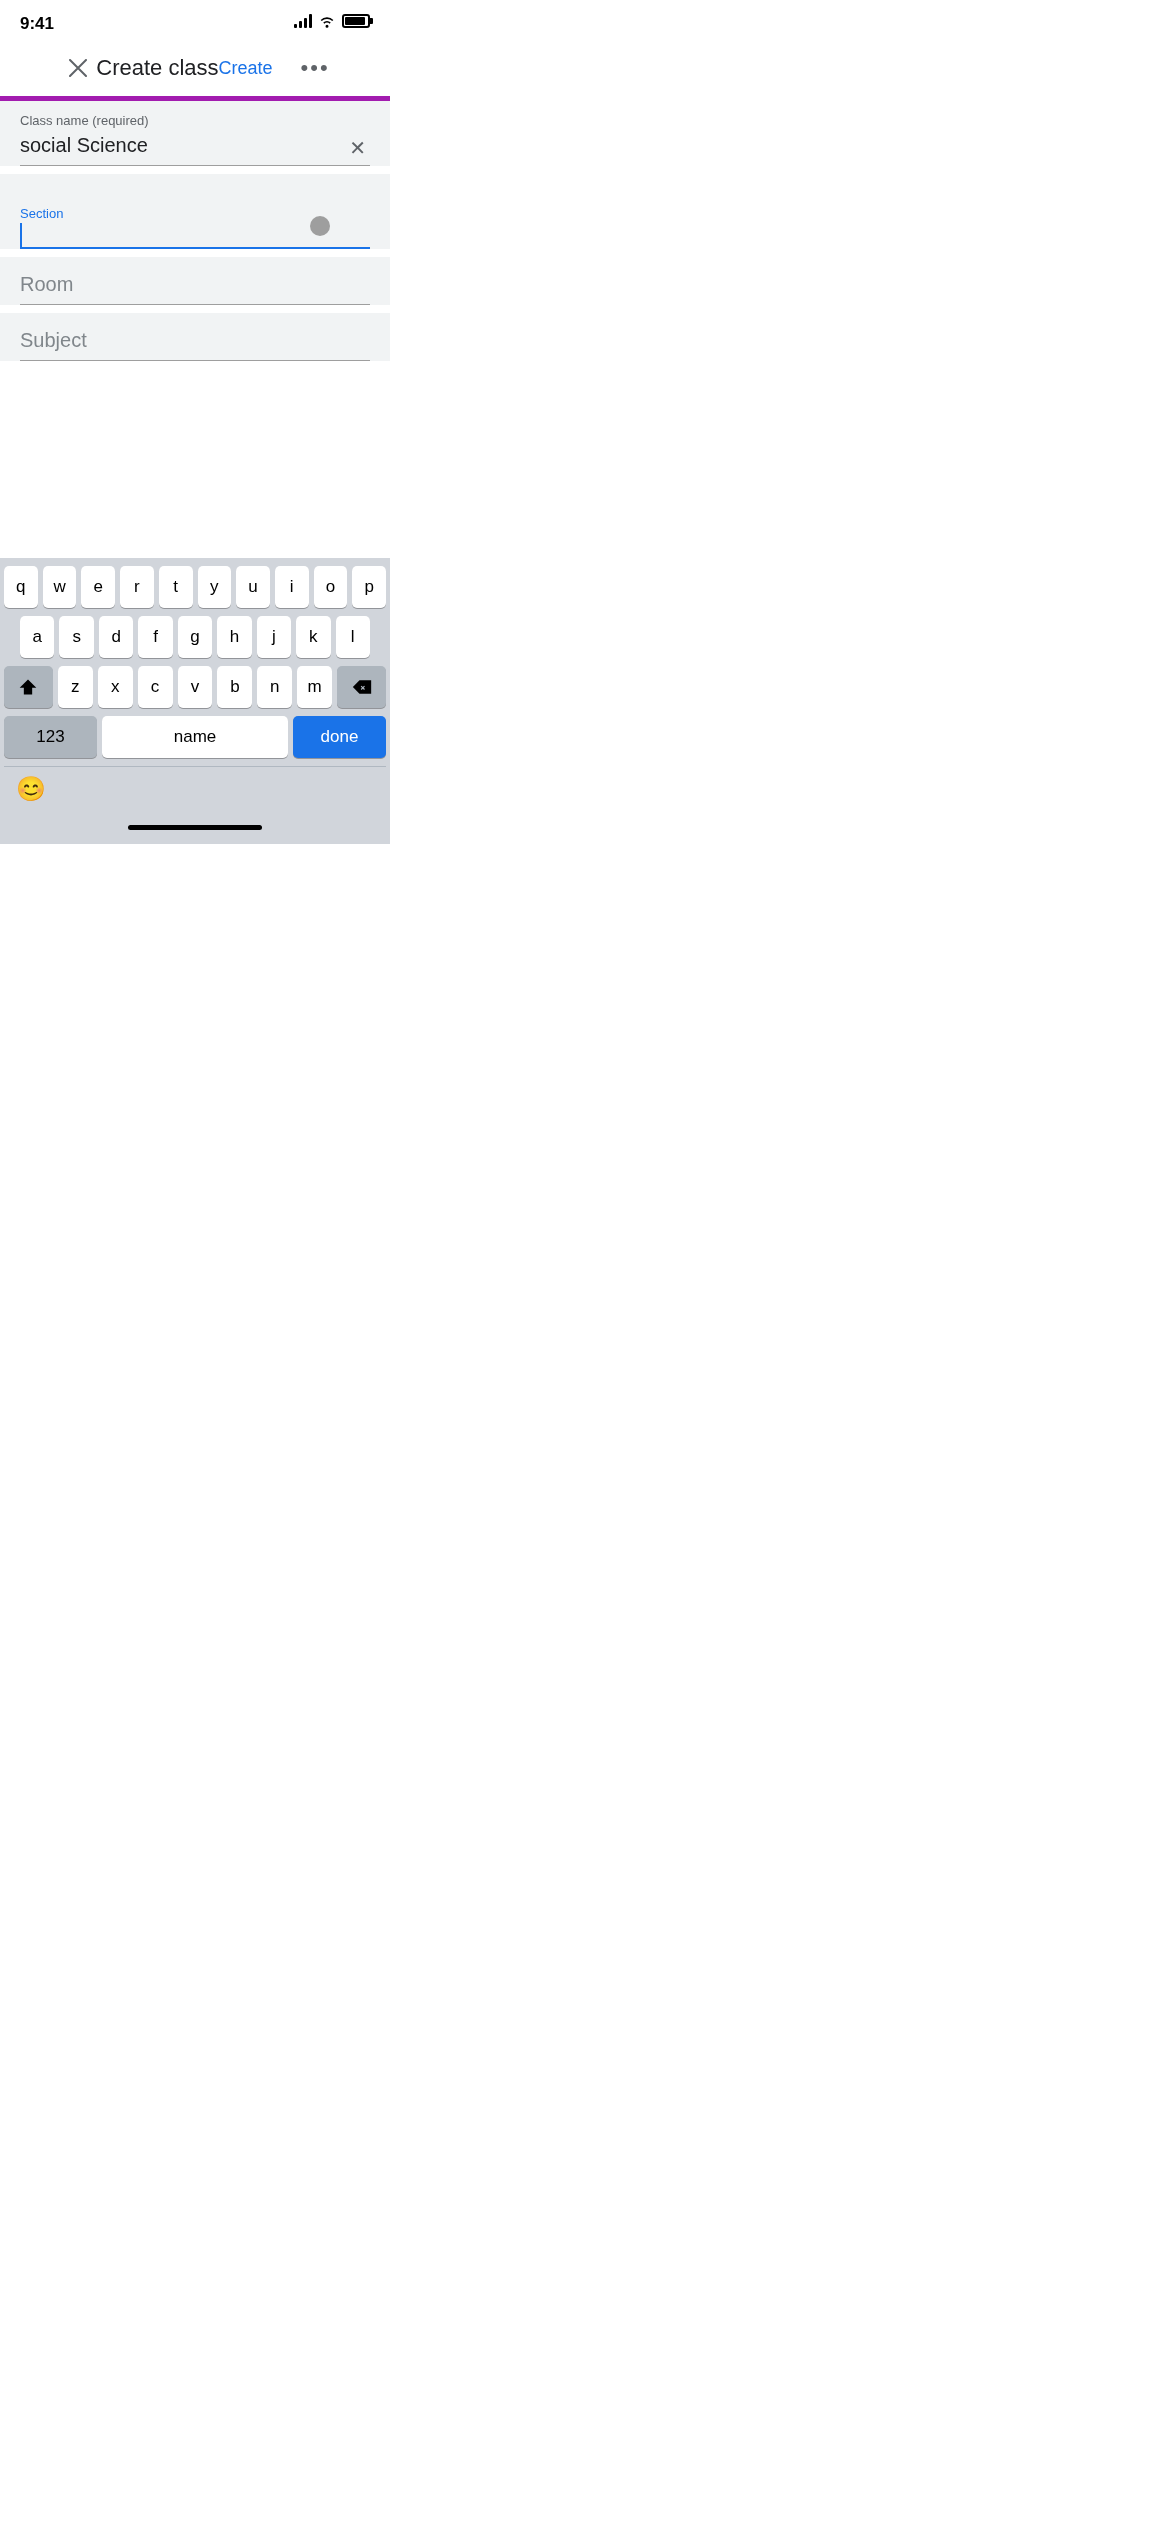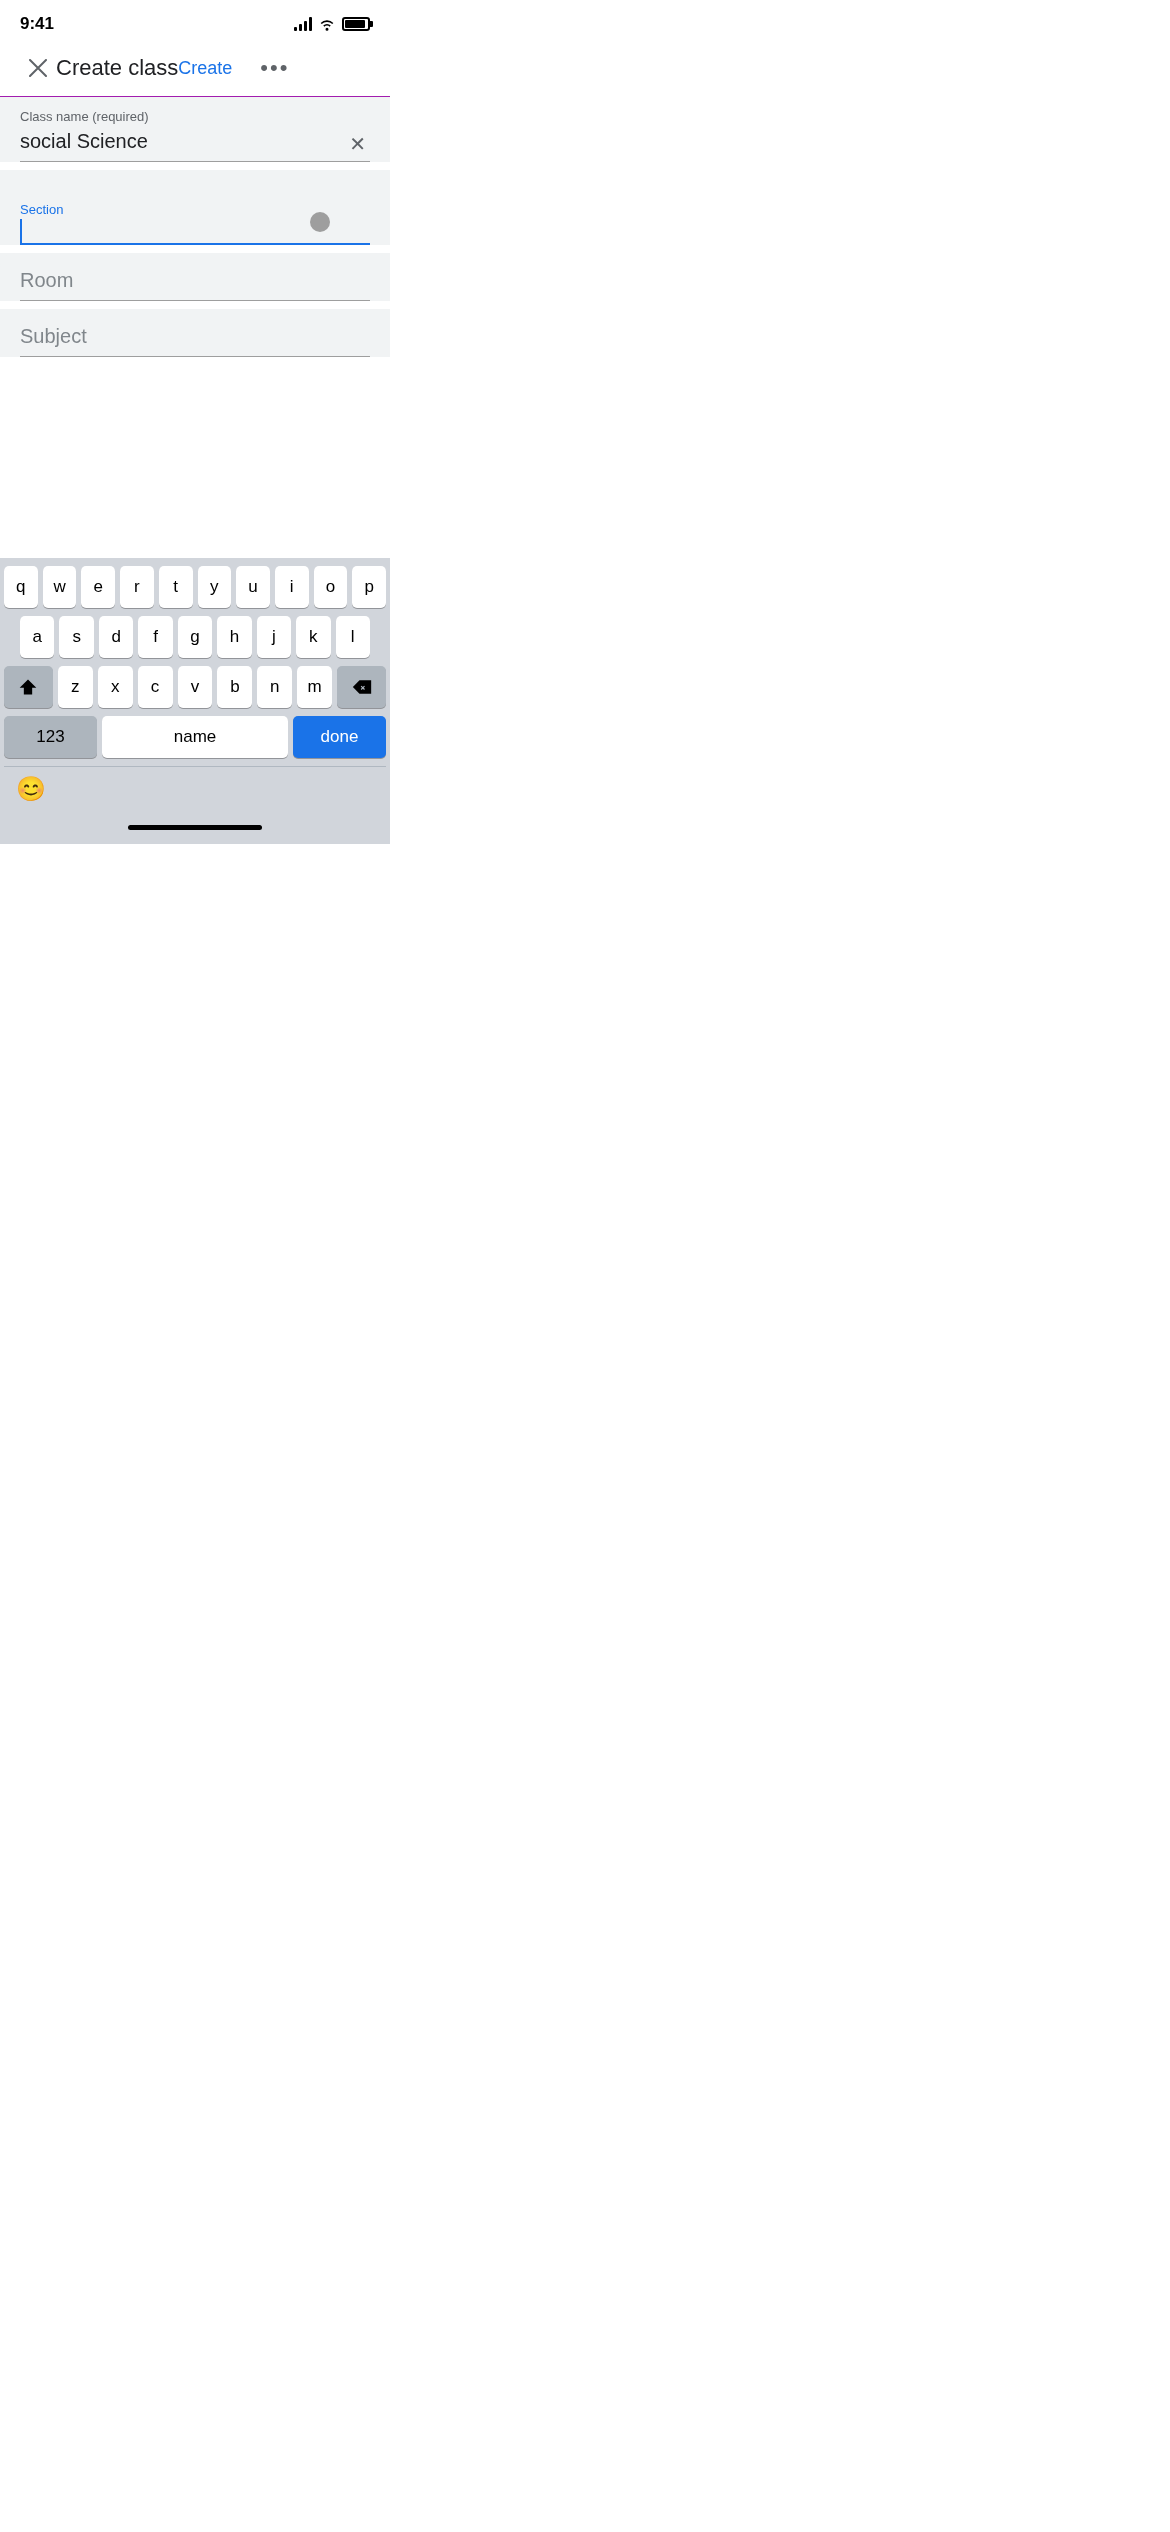--- a/index.html
+++ b/index.html
@@ -11,21 +11,21 @@
       background: #ffffff;
       font-family: -apple-system, 'Helvetica Neue', Arial, sans-serif;
       overflow: hidden;
       position: relative;
     }
 
     
     .status-bar {
       display: flex;
       justify-content: space-between;
-      align-items: center;
+      align-items: flex-start;
       padding: 14px 20px 6px 20px;
       background: #ffffff;
       gap: 8px;
     }
 
     .status-time {
       font-size: 17px;
       font-weight: 600;
       color: #000;
     }
@@ -80,25 +80,25 @@
     .battery-fill {
       background: #000;
       height: 100%;
       width: 90%;
       border-radius: 1px;
     }
 
     
     .nav-bar {
       display: flex;
-      justify-content: flex-start;
+      justify-content: center;
       align-items: center;
       padding: 10px 20px;
       background: #ffffff;
-      border-bottom: 1px solid #a21caf;
+      border-bottom: 5px solid #a21caf;
     }
 
     .nav-close {
       width: 36px;
       height: 36px;
       display: flex;
       align-items: center;
       justify-content: center;
       cursor: pointer;
     }

